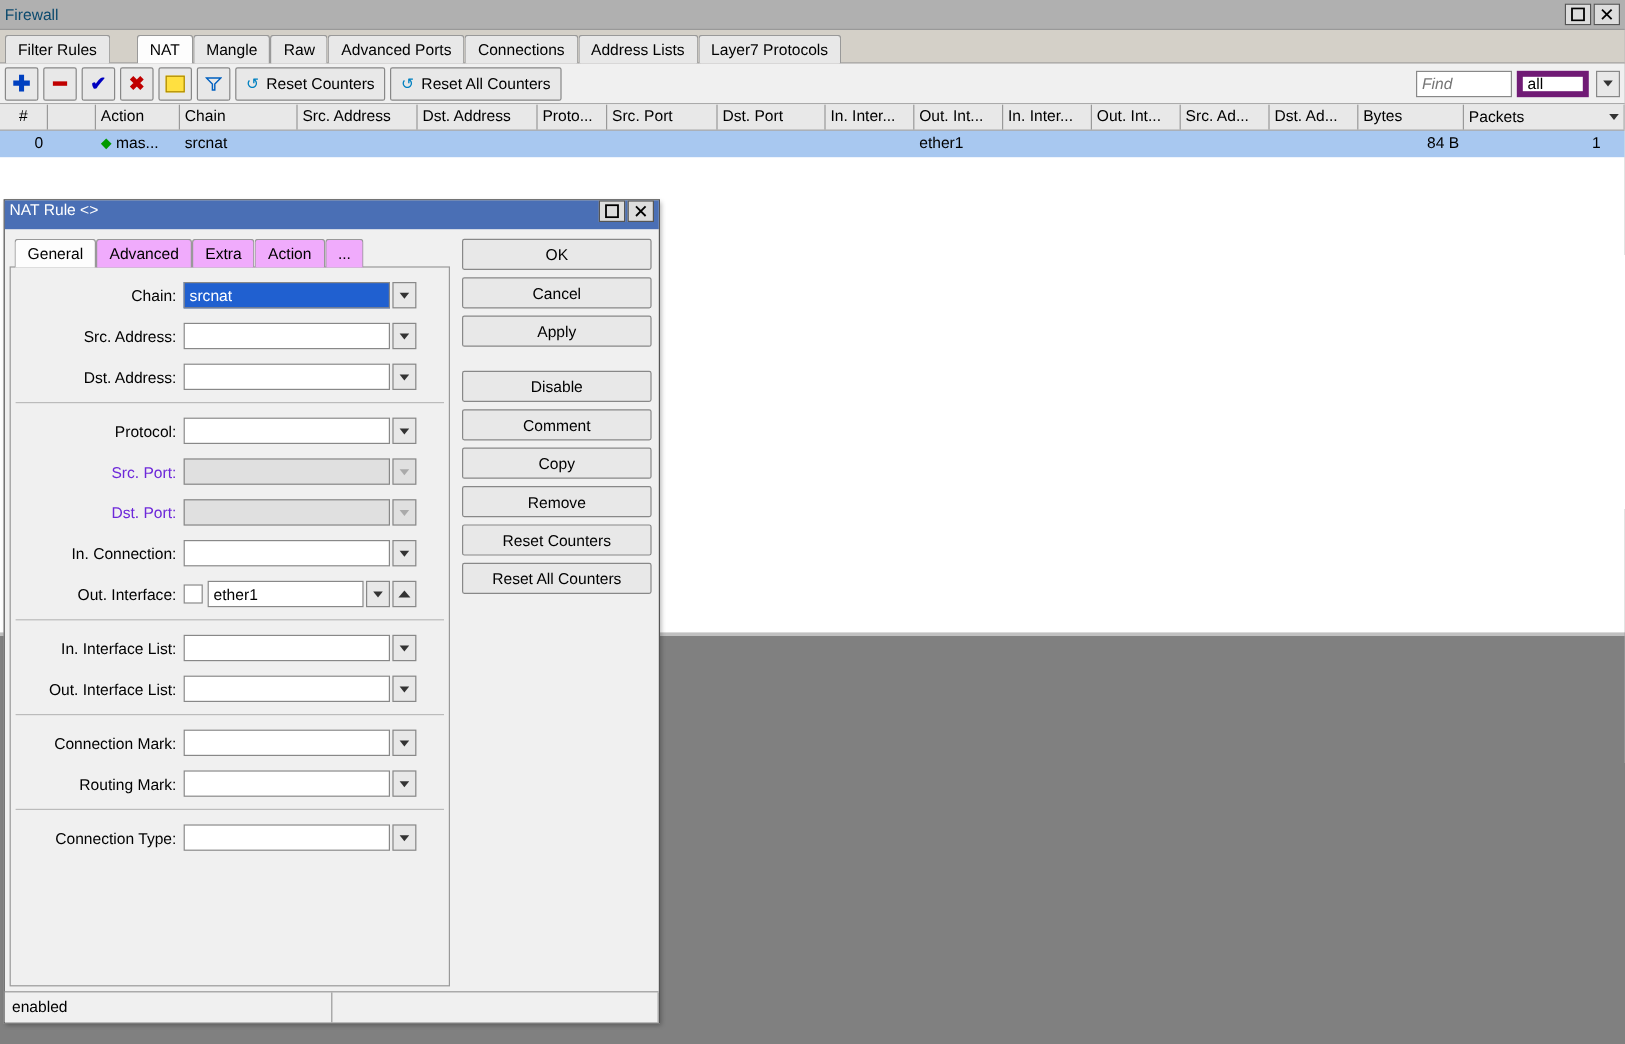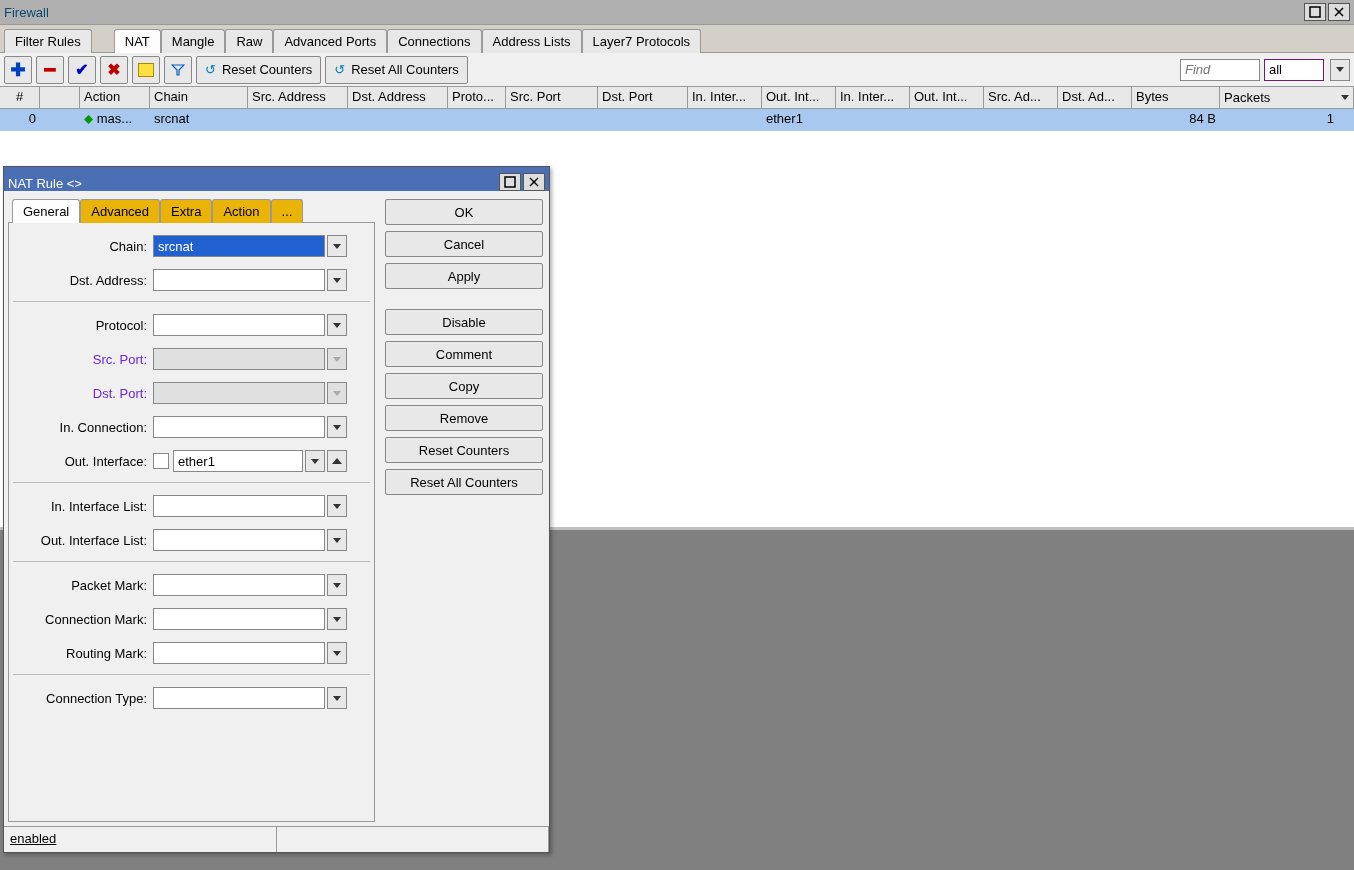--- a/index.html
+++ b/index.html
@@ -17,57 +17,57 @@
   .tabs { display: flex; background: #d4d0c8; border-bottom: 1px solid #999; height: 28px; padding-left: 4px; padding-top: 4px; }
   .tab { padding: 4px 10px; border: 1px solid #999; border-bottom: none; background: #e8e8e8; margin-right: 0px; cursor: pointer; height: 24px; line-height: 15px; border-radius: 3px 3px 0 0;}
   .tab.active { background: #fdfdfd; position: relative; z-index: 2; margin-left: 22px; }
   
   
   .toolbar { display: flex; align-items: center; background: #f0f0f0; height: 34px; border-bottom: 1px solid #999; padding: 2px 4px; gap: 4px; }
   .tool-btn { width: 28px; height: 28px; border: 1px solid #888; background: #e8e8e8; display: flex; align-items: center; justify-content: center; cursor: pointer; border-radius: 2px;}
   .tool-text-btn { height: 28px; border: 1px solid #888; background: #e8e8e8; display: flex; align-items: center; padding: 0 8px; cursor: pointer; gap: 6px; border-radius:2px;}
   .toolbar-spacer { flex: 1; }
   .find-input { width: 80px; height: 22px; border: 1px solid #888; background: #fff; color: #999; font-style: italic; padding: 0 4px; }
-  .filter-select { width: 60px; height: 22px; border: 1px solid #701a75; background: #fff; padding: 0 4px; display:flex; align-items:center;}
+  .filter-select { width: 60px; height: 22px; border: 5px solid #701a75; background: #fff; padding: 0 4px; display:flex; align-items:center;}
   
   
   .table-area { background: #fff; position: relative; height: 440px; overflow: hidden;}
   .table-header-row { display: flex; background: #e8e8e8; height: 22px; border-bottom: 1px solid #999; }
   .th { border-right: 1px solid #999; padding: 2px 4px; overflow: hidden; white-space: nowrap; text-overflow: ellipsis; cursor: default;}
   .table-data-row { display: flex; height: 22px; background: #a8c8f0; }
   .td { border-right: 0px solid transparent; padding: 2px 4px; overflow: hidden; white-space: nowrap; }
   
   
   .dialog { position: absolute; left: 3px; top: 166px; width: 547px; background: #f0f0f0; border: 1px solid #555; box-shadow: 2px 2px 4px rgba(0,0,0,0.3); }
-  .dialog-titlebar { background: #4a6fb5; color: #fff; height: 24px; display: flex; align-items: flex-end; justify-content: space-between; padding: 0 4px; font-size: 13px; }
+  .dialog-titlebar { background: #4a6fb5; color: #fff; height: 24px; display: flex; align-items: flex-start; justify-content: space-between; padding: 0 4px; font-size: 13px; }
   .dialog-body { display: flex; }
   .dialog-left { flex: 1; padding: 4px; }
   .dialog-right { width: 170px; padding: 8px 6px; display: flex; flex-direction: column; gap: 6px; }
   .dialog-right button { height: 26px; border: 1px solid #888; background: #e8e8e8; cursor: pointer; font-size: 13px; border-radius:2px;}
   .right-gap { height: 8px; }
   
   .dialog-tabs { display: flex; padding-left: 4px; padding-top: 4px; }
-  .dialog-tab { padding: 4px 10px; border: 1px solid #999; border-bottom: none; background: #eab308; cursor: pointer; height: 24px; line-height: 15px; border-radius: 3px 3px 0 0;}
+  .dialog-tab { padding: 4px 10px; border: 1px solid #999; border-bottom: none; background: #f0abfc; cursor: pointer; height: 24px; line-height: 15px; border-radius: 3px 3px 0 0;}
   .dialog-tab.active { background: #fdfdfd; }
   
   .form-panel { border: 1px solid #999; background: #f0f0f0; padding: 10px 4px 10px 4px; margin-top: -1px; min-height: 600px;}
   .form-row { display: flex; align-items: center; height: 26px; margin-bottom: 8px; }
   .form-label { width: 140px; text-align: right; padding-right: 6px; font-size: 13px; }
   .form-label.disabled { color: #6d28d9; text-align: right; }
   .form-input { width: 172px; height: 22px; border: 1px solid #888; background: #fff; padding: 0 4px; font-size: 13px; }
   .form-input.disabled { background: #e0e0e0; }
   .form-input.highlighted { background: #2060d0; color: #fff; }
   .drop-btn { width: 20px; height: 22px; border: 1px solid #888; background: #e8e8e8; display:flex; align-items:center; justify-content:center; cursor:pointer; margin-left:2px;}
   .drop-btn.disabled { background:#e0e0e0; color:#aaa; }
   .chk { width:16px; height:16px; border:1px solid #888; background:#fff; margin-right:4px;}
   .form-divider { height:1px; background:#bbb; margin:4px 0 10px 0; }
   .short-input { width:130px; }
   
   .status-bar { display:flex; height:26px; background:#f0f0f0; border-top:1px solid #999; }
-  .status-cell { border-right:1px solid #999; padding:4px 6px; width:308px;text-decoration:underline; }
+  .status-cell { border-right:1px solid #999; padding:4px 6px; width:308px; }
   
   
   .arrow-down { width: 0; height: 0; border-left: 5px solid transparent; border-right: 5px solid transparent; border-top: 6px solid #333; display:inline-block;}
   .arrow-down.small { border-left-width:4px; border-right-width:4px; border-top-width:5px;}
   .arrow-down.disabled { border-top-color:#aaa; }
   .arrow-up-filled { width:0; height:0; border-left:5px solid transparent; border-right:5px solid transparent; border-bottom:6px solid #333; display:inline-block;}
   
   
   .plus-icon { color:#0040c0; font-weight:bold; font-size:18px; }
   .minus-icon { color:#c00000; font-weight:bold; font-size:18px; }
@@ -226,20 +226,27 @@
         <div class="form-panel">
 
           <div class="form-row">
             <div class="form-label">Chain:</div>
             <input class="form-input highlighted" value="srcnat" style="">
             <div class="drop-btn">
                 <span class="arrow-down small"></span>
               </div>
           </div>
 
+          <div class="form-row">
+            <div class="form-label">Src. Address:</div>
+            <input class="form-input" style="">
+            <div class="drop-btn">
+                <span class="arrow-down small"></span>
+              </div>
+          </div>
 
           <div class="form-row">
             <div class="form-label">Dst. Address:</div>
             <input class="form-input" style="">
             <div class="drop-btn">
                 <span class="arrow-down small"></span>
               </div>
           </div>
 
           <div class="form-divider"></div>
@@ -302,27 +309,20 @@
           <div class="form-row">
             <div class="form-label">Out. Interface List:</div>
             <input class="form-input" style="">
             <div class="drop-btn">
                 <span class="arrow-down small"></span>
               </div>
           </div>
 
           <div class="form-divider"></div>
 
-          <div class="form-row">
-            <div class="form-label">Packet Mark:</div>
-            <input class="form-input" style="">
-            <div class="drop-btn">
-                <span class="arrow-down small"></span>
-              </div>
-          </div>
 
           <div class="form-row">
             <div class="form-label">Connection Mark:</div>
             <input class="form-input" style="">
             <div class="drop-btn">
                 <span class="arrow-down small"></span>
               </div>
           </div>
 
           <div class="form-row">

